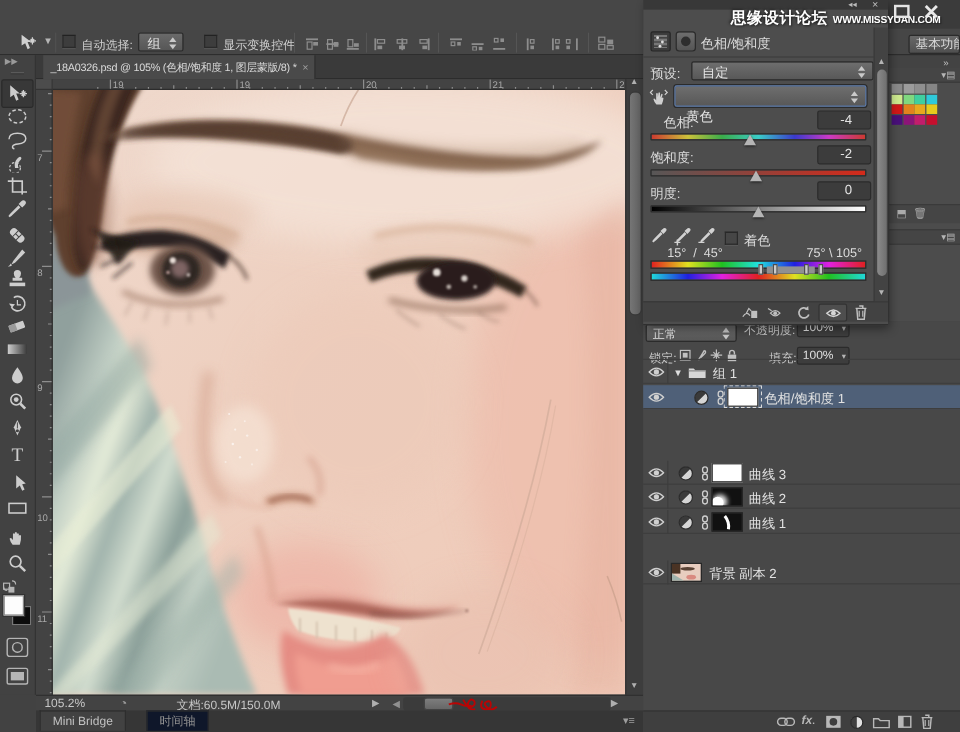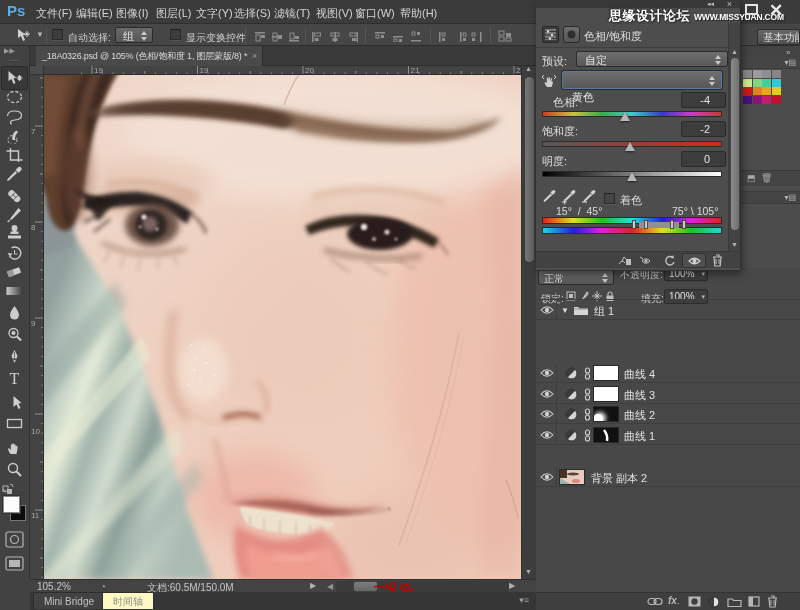--- a/index.html
+++ b/index.html
@@ -58,33 +58,20 @@
 .pslider{position:absolute;left:6px;width:180px;height:6px;border:1px solid #2a2a2a;border-radius:1px}
 .sthumb{position:absolute;width:0;height:0;border-left:5px solid transparent;border-right:5px solid transparent;border-bottom:9px solid #b5b5b5;filter:drop-shadow(0 1px 1px #222)}
 #pbottom{position:absolute;left:0;top:251px;width:204px;height:17px;background:#424242;border-top:1px solid #373737}
 #pscroll{position:absolute;left:192px;top:23px;width:12px;height:228px;background:#434343;border-left:1px solid #3a3a3a}
 
 #wmark{position:absolute;left:609px;top:6px;color:#fff;z-index:60;white-space:nowrap}
 </style></head>
 <body>
 <div id="app">
 
-<div id="menubar">
- <span id="pslogo">Ps</span>
- <span class="m" style="left:36px">文件(F)</span>
- <span class="m" style="left:76px">编辑(E)</span>
- <span class="m" style="left:116px">图像(I)</span>
- <span class="m" style="left:156px">图层(L)</span>
- <span class="m" style="left:196px">文字(Y)</span>
- <span class="m" style="left:234px">选择(S)</span>
- <span class="m" style="left:274px">滤镜(T)</span>
- <span class="m" style="left:316px">视图(V)</span>
- <span class="m" style="left:355px">窗口(W)</span>
- <span class="m" style="left:400px">帮助(H)</span>
-</div>
 <div id="winbtns" style="position:absolute;left:0;top:0;z-index:70">
  <span class="wb" style="left:745px;top:4px;width:13px;height:11px;border:2px solid #e5e5e5;position:absolute"></span>
  <span class="wb" style="left:769px;top:0px;font-size:17px;font-weight:bold;position:absolute">✕</span>
 </div>
 
 <div id="options">
  <svg class="abs" style="left:15px;top:3px" width="16" height="15" viewBox="0 0 16 15">
         <path d="M3 1 L3 10 L6 8 L8 13 L10 12 L8 7 L11 7 Z" fill="#d0d0d0"></path>
         <path d="M12 3 v6 M9 6 h6 M10.5 4.5 l3 3 M13.5 4.5 l-3 3" stroke="#d0d0d0" stroke-width="1" fill="none"></path>
       </svg>
@@ -449,21 +436,21 @@
  <div style="position:absolute;left:323px;top:1px;width:25px;height:11px;background:linear-gradient(#7e7e7e,#666);border-radius:3px;border:1px solid #444"></div>
  <svg class="abs" style="left:342px;top:0px" width="44" height="13" viewBox="0 0 44 13">
         <path d="M2 7 q6 -2 10 0 t9 1 M14 3 q4 8 7 6 q4 -2 2 -5 q-3 -3 -5 2 q-1 6 6 5 M30 4 q-3 6 2 7 q5 1 5 -4 q0 -4 -4 -2 q-3 2 3 6 q3 1 6 -2" stroke="#c40000" stroke-width="1.6" fill="none" opacity=".92"></path>
       </svg>
  <span style="position:absolute;left:479px;top:1px;color:#b0b0b0;font-size:8px">▶</span>
 </div>
 <div id="ltgap"></div>
 
 <div id="bottabs">
  <div class="btab" style="left:3px;width:72px;background:#424242;color:#c2c2c2;border:1px solid #2d2d2d;border-bottom:none">Mini Bridge</div>
- <div class="btab" style="left:72px;width:52px;background:#fef9c3;color:#8e8e8e;border:1px solid #2d2d2d;border-bottom:none">时间轴</div>
+ <div class="btab" style="left:92px;width:52px;background:#0f172a;color:#8e8e8e;border:1px solid #2d2d2d;border-bottom:none">时间轴</div>
  <span style="position:absolute;right:8px;top:3px;color:#9e9e9e;font-size:9px">▾<span style="letter-spacing:-1px">≡</span></span>
 </div>
 
 <div id="rightdock">
  <div style="position:absolute;left:0;top:0;width:264px;height:24px;background:#3b3b3b"></div>
  <div style="position:absolute;left:0;top:24px;width:264px;height:22px;background:#464646;border-bottom:1px solid #2d2d2d"></div>
  <div style="position:absolute;left:221px;top:29px;width:43px;height:16px;background:linear-gradient(#686868,#4f4f4f);border:1px solid #2b2b2b;border-radius:2px;color:#ddd;font-size:10.5px;line-height:15px;padding-left:5px;overflow:hidden;white-space:nowrap">基本功能</div>
  <span style="position:absolute;left:250px;top:48px;color:#bdbdbd;font-size:8px">»</span>
  <div id="swpanel">
    <div style="position:absolute;left:0;top:0;width:59px;height:12px;background:#454545;border-bottom:1px solid #3a3a3a">
@@ -535,42 +522,43 @@
             <circle cx="7" cy="5" r="2.2" fill="#cfcfcf"></circle>
           </svg>
         </div>
         <span style="position:absolute;left:25px;top:6px;color:#ddd;font-size:8px">▼</span>
         <svg class="abs" style="left:37px;top:4px" width="16" height="12" viewBox="0 0 16 12">
           <path d="M1 3 h4 l1.5 1.5 H15 V11 H1 Z" fill="#d6d6d6"></path>
           <path d="M1 5 h14" stroke="#8a8a8a"></path>
         </svg>
         <span class="nm" style="left:58px">组 1</span>
       </div>
- <div class="lrow" style="top:95px;">
-        <div class="eyecell" style="">
+ <div class="lrow" style="top:53px;background:#4f6078;">
+        <div class="eyecell" style="border-right:none;">
           <svg class="abs" style="left:4px;top:5px" width="14" height="10" viewBox="0 0 14 10">
             <path d="M1 5 Q7 -1.5 13 5 Q7 11.5 1 5 Z" fill="none" stroke="#cfcfcf" stroke-width="1.1"></path>
             <circle cx="7" cy="5" r="2.2" fill="#cfcfcf"></circle>
           </svg>
         </div>
-        <span class="abs" style="left:29px;top:4px">
+        <span class="abs" style="left:42px;top:4px">
           <svg class="abs" width="13" height="13" viewBox="0 0 13 13">
             <circle cx="6.5" cy="6.5" r="5.5" fill="#d5d5d5"></circle>
             <path d="M6.5 1 a5.5 5.5 0 0 0 0 11 Z" fill="#3a3a3a" transform="rotate(45 6.5 6.5)"></path>
             <circle cx="6.5" cy="6.5" r="5.5" fill="none" stroke="#2c2c2c" stroke-width="1"></circle>
           </svg>
         </span>
-        <span class="abs" style="left:48px;top:4px">
+        <span class="abs" style="left:61px;top:4px">
           <svg class="abs" width="7" height="13" viewBox="0 0 7 13">
             <rect x="1.5" y="1" width="4" height="5" rx="2" fill="none" stroke="#cfcfcf" stroke-width="1.1"></rect>
             <rect x="1.5" y="7" width="4" height="5" rx="2" fill="none" stroke="#cfcfcf" stroke-width="1.1"></rect>
           </svg>
         </span>
-        <div class="thumb" style="left:57px;background:#fff"></div>
-        <span class="nm" style="left:88px">曲线 4</span>
+        <div class="thumb" style="left:70px;background:#fff"></div>
+        <div style="position:absolute;left:67px;top:0px;width:32px;height:19px;border:1px dashed #dadada;border-radius:1px"></div>
+        <span class="nm" style="left:101px">色相/饱和度 1</span>
       </div>
  <div class="lrow" style="top:116px;">
         <div class="eyecell" style="">
           <svg class="abs" style="left:4px;top:5px" width="14" height="10" viewBox="0 0 14 10">
             <path d="M1 5 Q7 -1.5 13 5 Q7 11.5 1 5 Z" fill="none" stroke="#cfcfcf" stroke-width="1.1"></path>
             <circle cx="7" cy="5" r="2.2" fill="#cfcfcf"></circle>
           </svg>
         </div>
         <span class="abs" style="left:29px;top:4px">
           <svg class="abs" width="13" height="13" viewBox="0 0 13 13">

